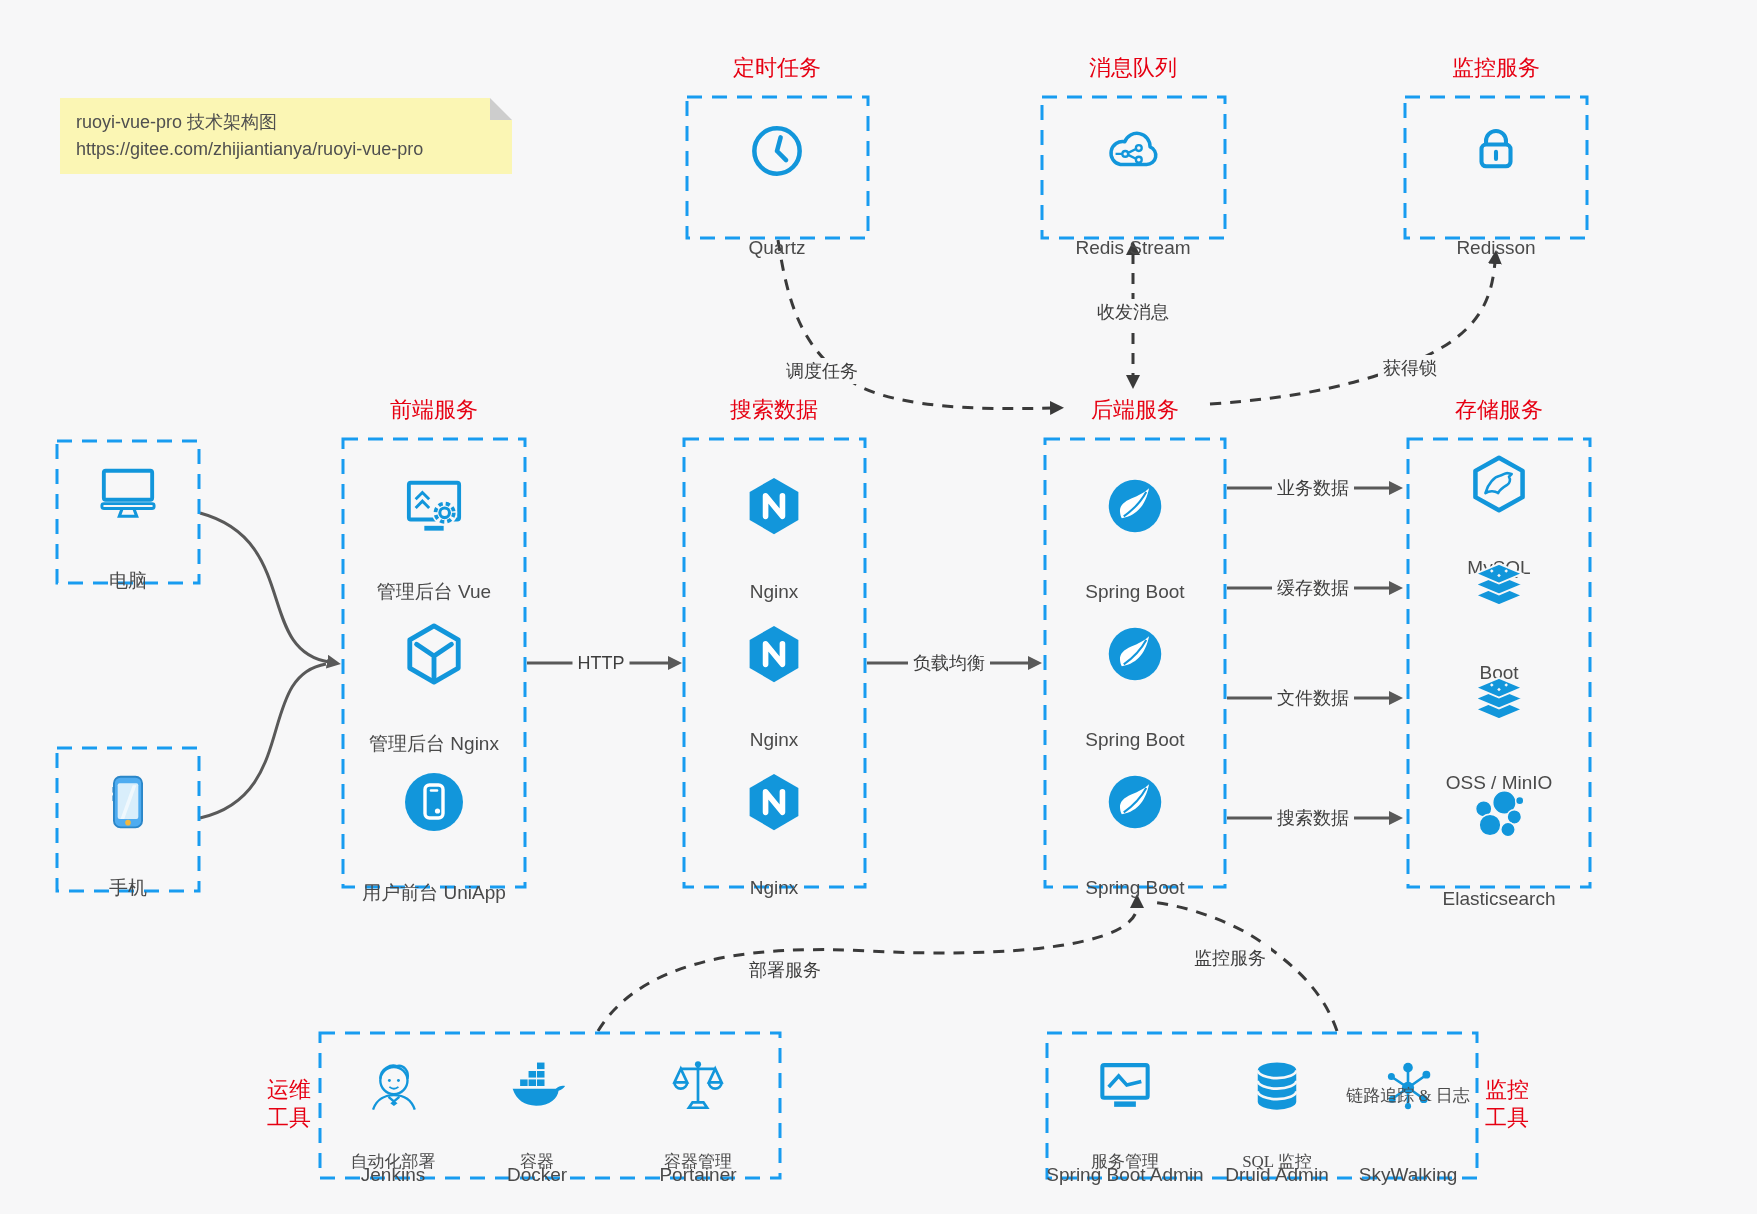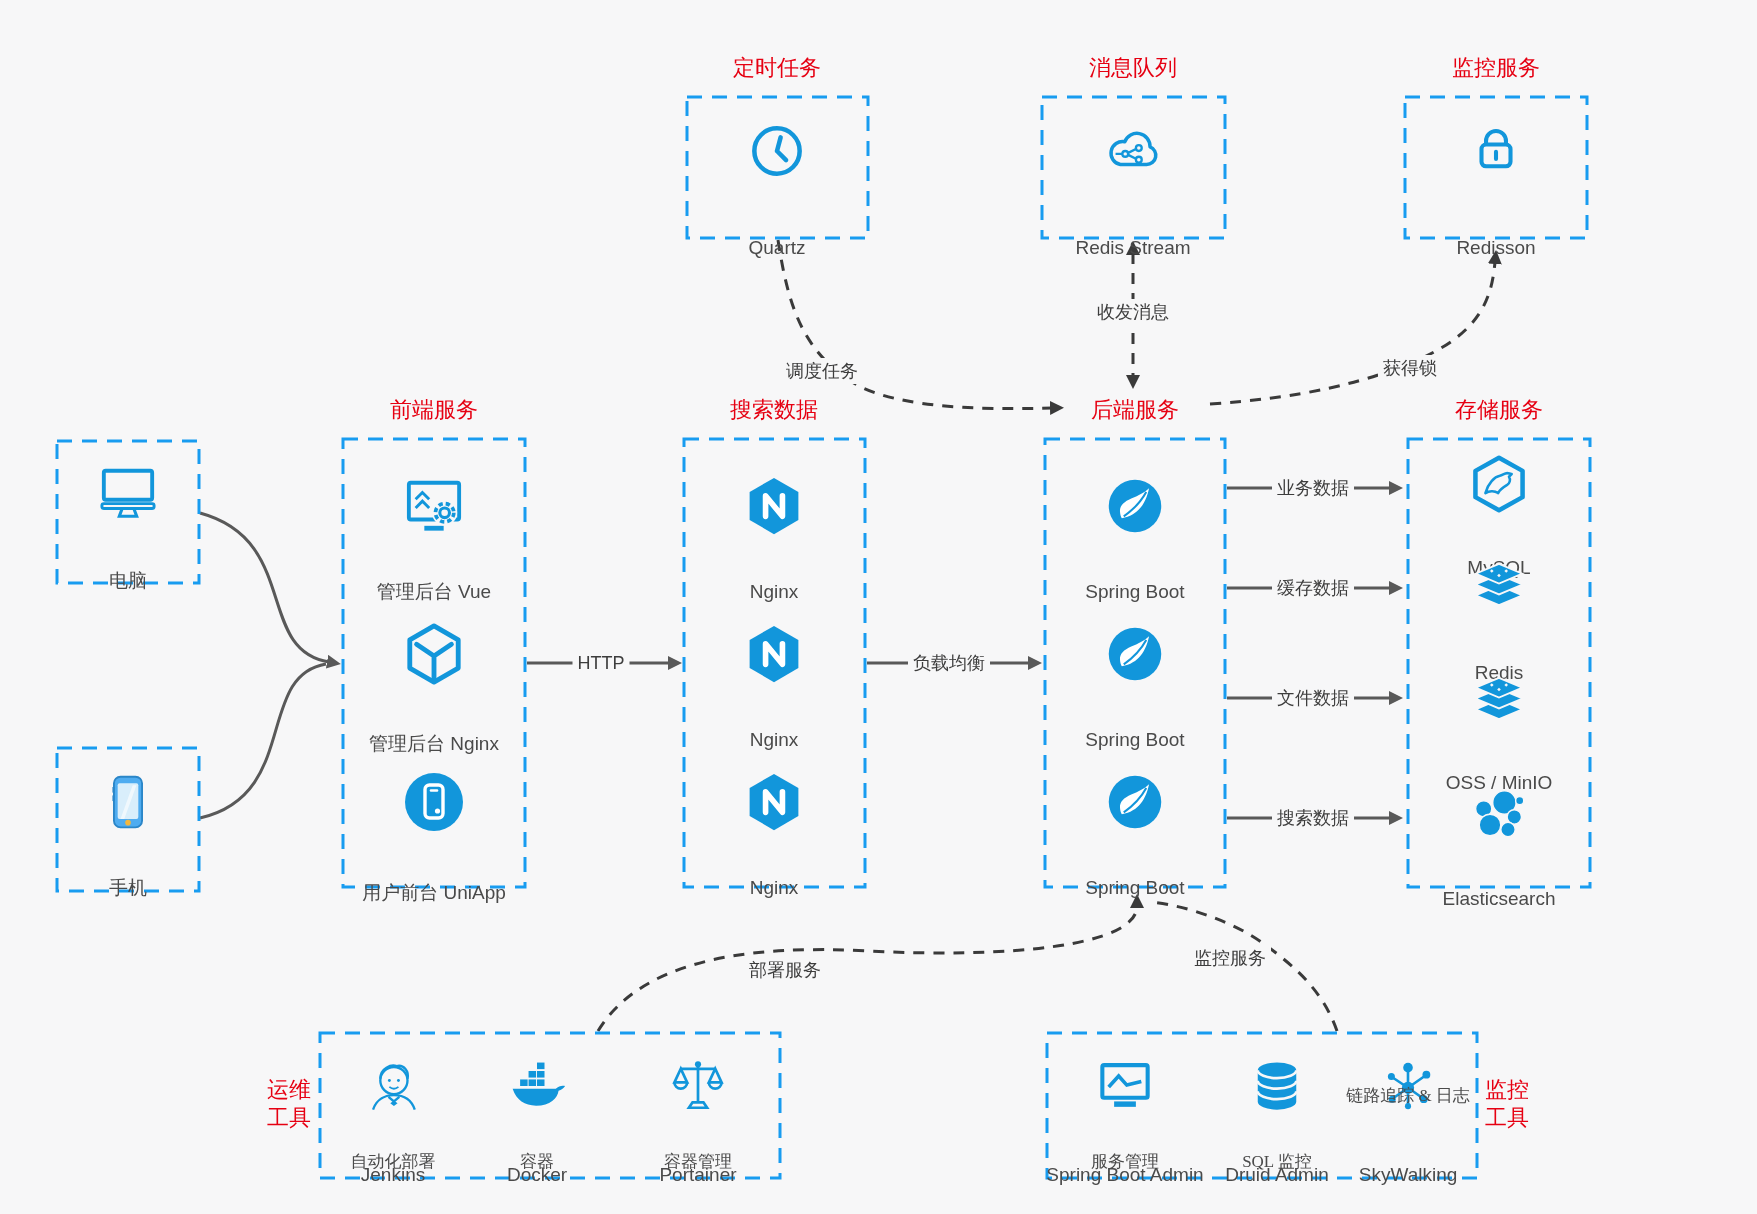--- a/index.html
+++ b/index.html
@@ -202,20 +202,24 @@
 
     <g stroke="#3a3a3a" stroke-width="3" fill="none" stroke-dasharray="11 9">
       <path d="M778 240 C788 305 802 350 852 382 C900 412 1005 409 1052 408" marker-end="url(#mD)"></path>
       <path d="M1133 253 V377" marker-start="url(#mDr)" marker-end="url(#mD)"></path>
       <path d="M1210 404 C1300 398 1368 383 1424 357 C1482 330 1492 296 1495 262" marker-end="url(#mD)"></path>
       <path d="M598 1031 C640 962 742 944 868 951 C1005 958 1137 947 1137 906" marker-end="url(#mD)"></path>
       <path d="M1337 1031 C1324 994 1300 970 1264 944 C1236 923 1188 906 1152 902"></path>
     </g>
   </svg>
 
+  <div class="note">
+    <div>ruoyi-vue-pro 技术架构图</div>
+    <div>https://gitee.com/zhijiantianya/ruoyi-vue-pro</div>
+  </div>
 
   <div class="rtitle" style="left:777px;top:68px">定时任务</div>
   <div class="dbox" style="left:687px;top:97px;width:181px;height:141px">
       <svg class="frame">
         <rect width="100%" height="100%"></rect>
       </svg>
     </div>
   <svg class="icn" style="left:777px;top:151px;width:58px;height:58px">
       <use href="#s-clock"></use>
     </svg>
@@ -326,21 +330,21 @@
         <rect width="100%" height="100%"></rect>
       </svg>
     </div>
   <svg class="icn" style="left:1499px;top:484px;width:58px;height:58px">
       <use href="#s-mysql"></use>
     </svg>
   <div class="ilabel" style="left:1499px;top:532px">MySQL</div>
   <svg class="icn" style="left:1499px;top:589px;width:58px;height:54px">
       <use href="#s-stack"></use>
     </svg>
-  <div class="ilabel" style="left:1499px;top:637px">Redis</div>
+  <div class="ilabel" style="left:1499px;top:637px">Boot</div>
   <svg class="icn" style="left:1499px;top:703px;width:58px;height:54px">
       <use href="#s-stack"></use>
     </svg>
   <div class="ilabel" style="left:1499px;top:747px">OSS / MinIO</div>
   <svg class="icn" style="left:1499px;top:816px;width:58px;height:54px">
       <use href="#s-es"></use>
     </svg>
   <div class="ilabel" style="left:1499px;top:863px">Elasticsearch</div>
 
   <div class="rtitle" style="left:289px;top:1090px">运维</div>

